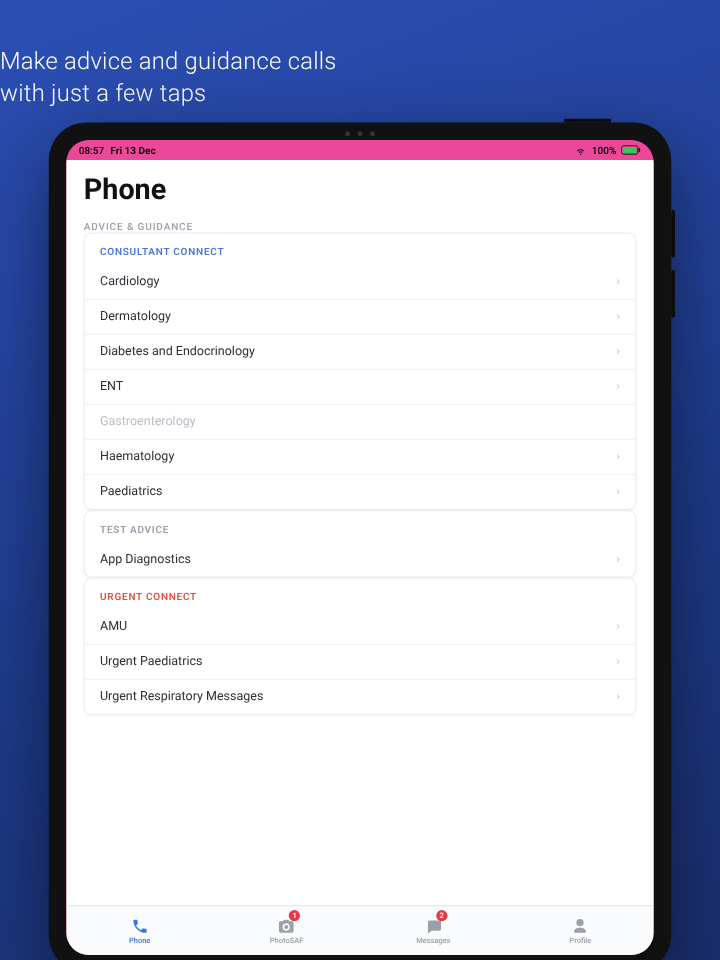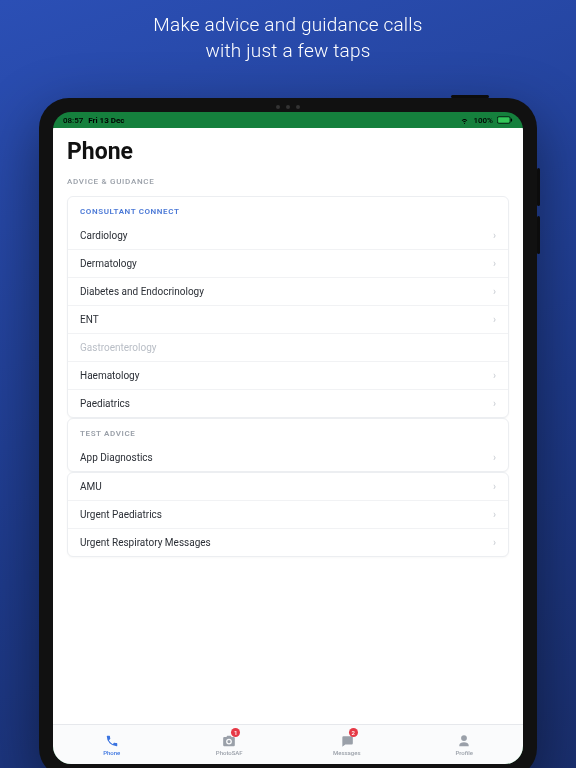--- a/index.html
+++ b/index.html
@@ -6,26 +6,26 @@
   body {
     font-family: -apple-system, BlinkMacSystemFont, "Segoe UI", Roboto, Helvetica, Arial, sans-serif;
     background: linear-gradient(160deg, #2b4fb5 0%, #1e3a8a 60%, #1a2f6e 100%);
     width: 576px;
     height: 768px;
     overflow: hidden;
     position: relative;
   }
   .marketing-text {
     color: #fff;
-    text-align: center;
     font-size: 19px;
     font-weight: 300;
     line-height: 1.35;
     padding-top: 12px;
     letter-spacing: 0.2px;
+    margin-top: 24px;
   }
   .device {
     position: absolute;
     left: 50%;
     transform: translateX(-50%);
     top: 98px;
     width: 498px;
     height: 680px;
     background: #111;
     border-radius: 30px;
@@ -41,21 +41,21 @@
   .side-btn.vol2 { right: -3px; top: 118px; width: 3px; height: 38px; }
   .side-btn.pwr  { top: -3px; right: 48px; width: 38px; height: 3px; }
   .notch {
     position: absolute;
     top: 6px; left: 50%; transform: translateX(-50%);
     width: 50px; height: 6px;
     display: flex; gap: 6px; align-items: center; justify-content: center;
   }
   .notch span { width: 4px; height: 4px; background: #333; border-radius: 50%; }
   .screen {
-    background: #15803d;
+    background: #ec4899;
     width: 100%;
     height: 100%;
     border-radius: 18px;
     overflow: hidden;
     display: flex;
     flex-direction: column;
   }
   .status-bar {
     height: 16px;
     display: flex;
@@ -80,21 +80,20 @@
     font-weight: 700;
     color: #111;
     margin-top: 4px;
     margin-bottom: 12px;
   }
   .section-label {
     font-size: 8px;
     letter-spacing: 0.7px;
     color: #9aa0a9;
     font-weight: 500;
-    margin-bottom: 10px;
   }
   .card {
     background: #fff;
     border: 1px solid #eceef1;
     border-radius: 6px;
     box-shadow: 0 1px 2px rgba(0,0,0,0.03);
     overflow: hidden;
   }
   .card-head {
     font-size: 8px;
@@ -243,20 +242,21 @@
         <div class="card-head head-grey">TEST ADVICE</div>
         <div>
             <div class="row">
               <span>App Diagnostics</span>
               <span class="chevron">›</span>
             </div>
           </div>
       </div>
 
       <div class="card">
+        <div class="card-head head-red">URGENT CONNECT</div>
         <div>
             <div class="row">
               <span>AMU</span>
               <span class="chevron">›</span>
             </div>
             <div class="row">
               <span>Urgent Paediatrics</span>
               <span class="chevron">›</span>
             </div>
             <div class="row">

